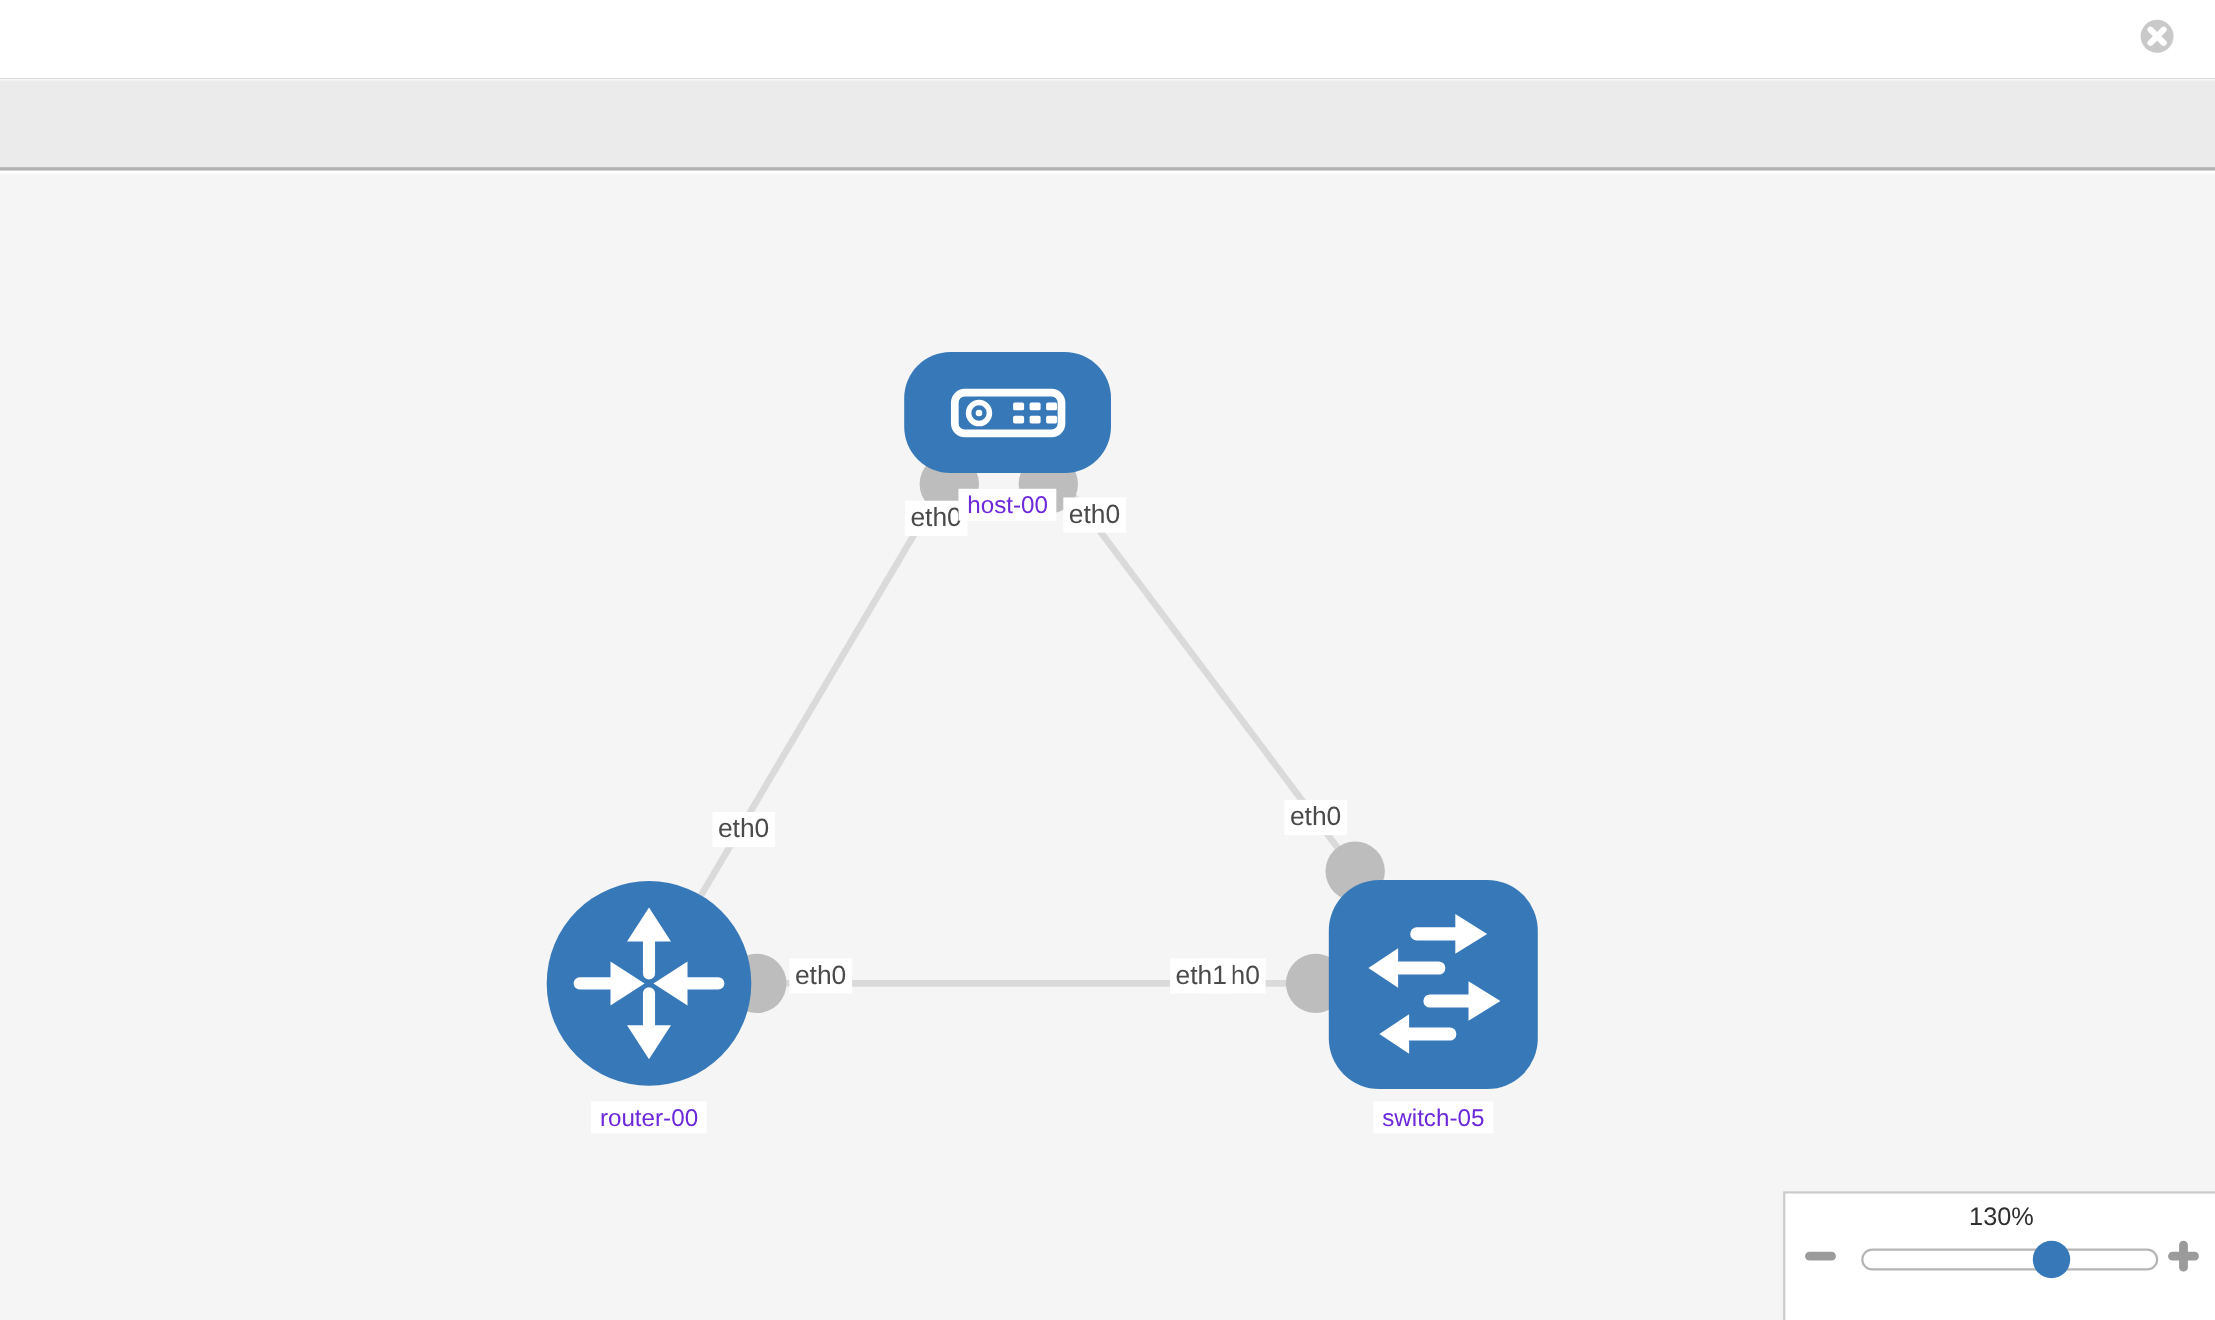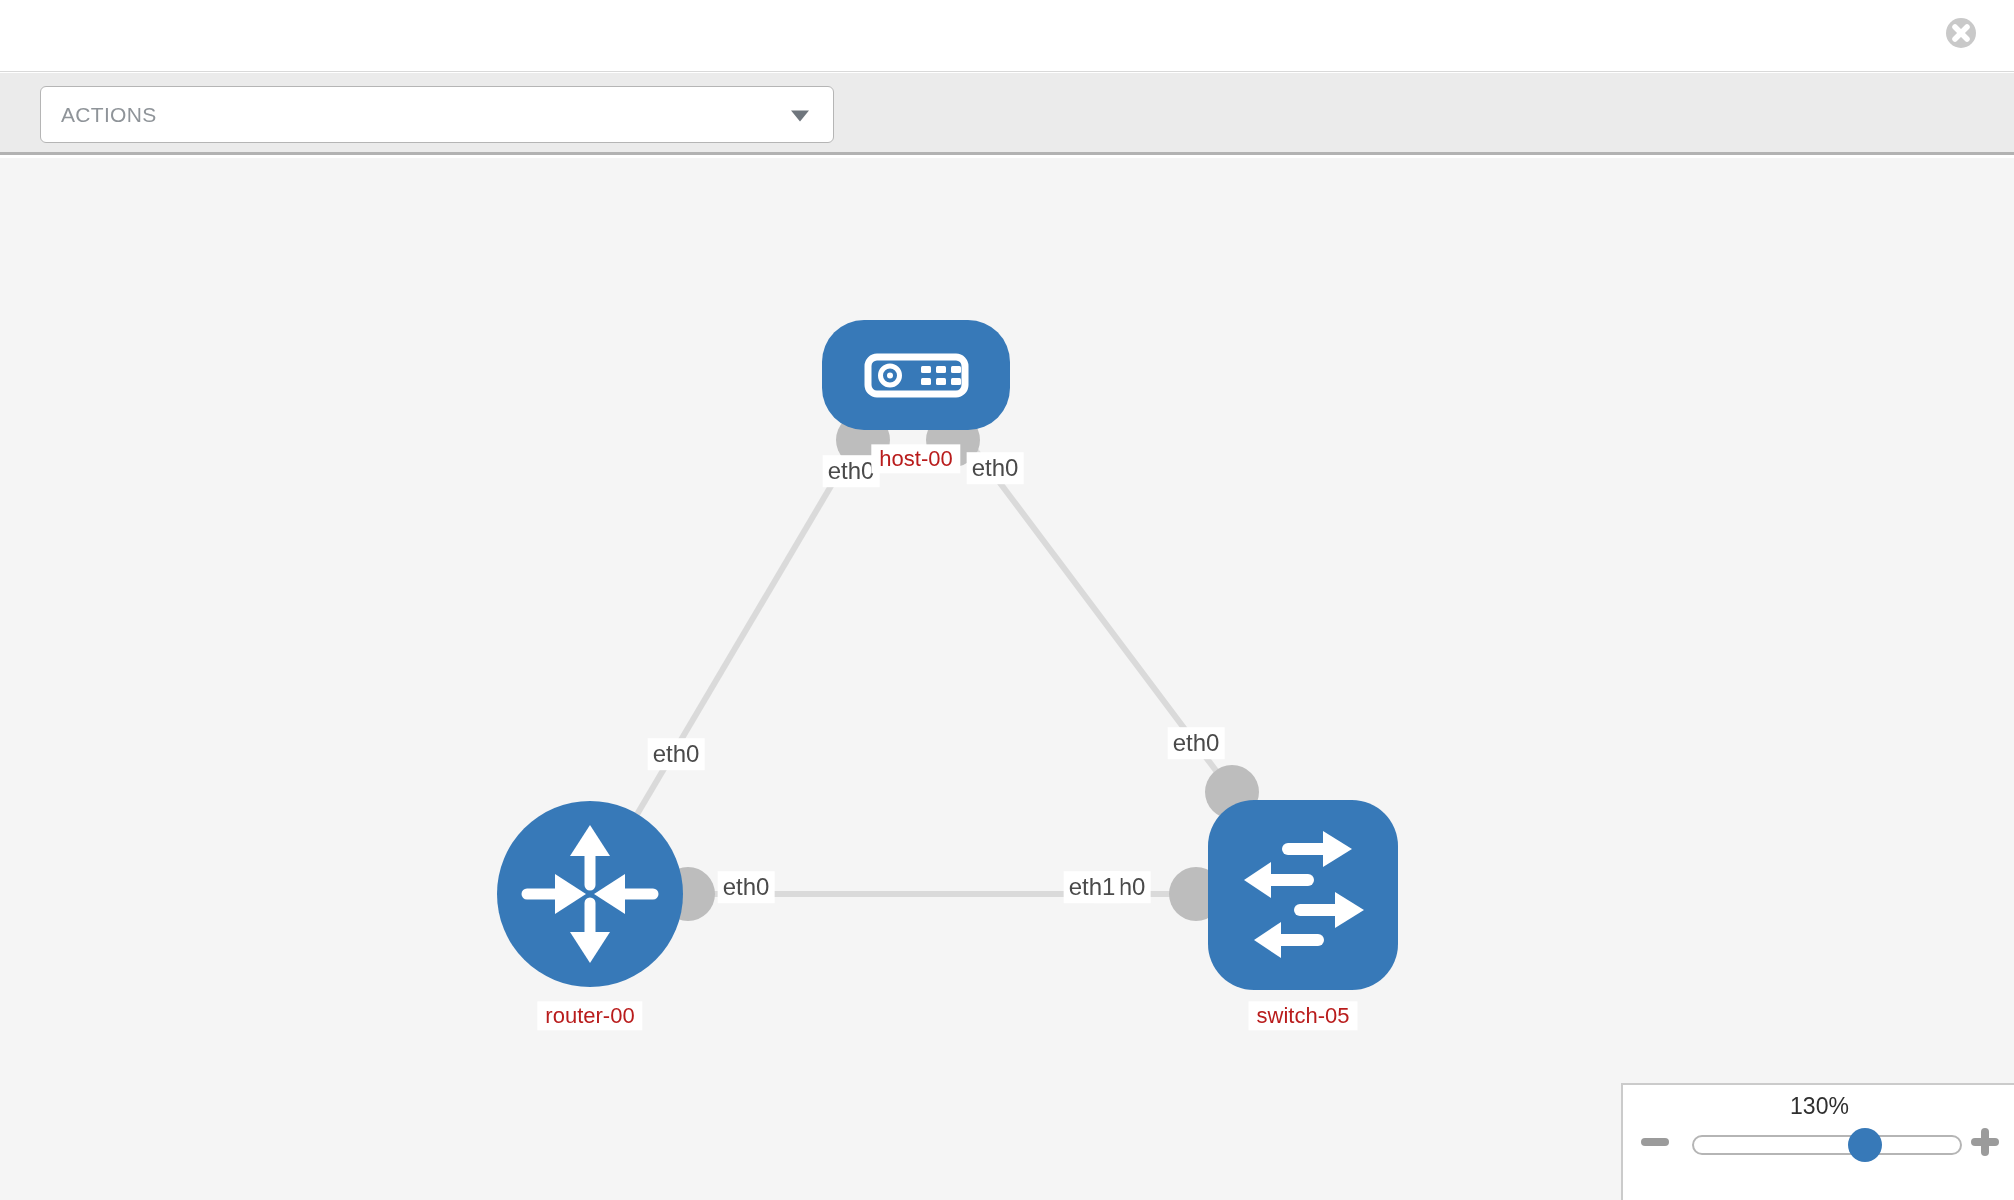--- a/index.html
+++ b/index.html
@@ -61,21 +61,21 @@
     position: absolute; top: 158px; left: 0; width: 2014px; height: 1042px;
     background: #f5f5f5;
   }
   .diagram-svg { position: absolute; top: 0; left: 0; }
 
   .chip {
     position: absolute; transform: translate(-50%, -50%);
     background: #ffffff; color: #4a4a4a;
     font-size: 24px; line-height: 1.15; padding: 2px 5px; white-space: nowrap;
   }
-  .chip.node-label { font-size: 22px; padding: 2px 8px; color: #b91c1c; }
+  .chip.node-label { font-size: 22px; padding: 2px 8px; color: #6d28d9; }
 
   
   .zoom-panel {
     position: absolute; left: 1621px; top: 1083px; width: 400px; height: 130px;
     background: #ffffff; border: 2px solid #cbcbcb;
   }
   .zoom-level {
     position: absolute; top: 8px; left: 0; width: 393px; text-align: center;
     font-size: 23px; color: #2f2f2f;
   }
@@ -106,24 +106,20 @@
   <button class="close-btn">
     <svg width="32" height="32" viewBox="0 0 32 32">
       <circle cx="16" cy="16" r="15" fill="#c9c9c9"></circle>
       <line x1="10" y1="10" x2="22" y2="22" stroke="#ffffff" stroke-width="5.5" stroke-linecap="round"></line>
       <line x1="22" y1="10" x2="10" y2="22" stroke="#ffffff" stroke-width="5.5" stroke-linecap="round"></line>
     </svg>
   </button>
 </div>
 
 <div class="toolbar">
-  <div class="dropdown actions">
-    <span class="dd-label">ACTIONS</span>
-    <span class="dd-caret"></span>
-  </div>
   <button class="tool-btn wrench">
     <svg width="40" height="40" viewBox="0 0 40 40">
       <g transform="translate(3,3) scale(0.0190)" fill="#878e96">
         <path d="M448 1472q0-26-19-45t-45-19-45 19-19 45 19 45 45 19 45-19 19-45zm644-420l-682 682q-37 37-90 37-52 0-91-37l-106-108q-38-36-38-90 0-53 38-91l681-681q39 98 114.5 173.5t173.5 114.5zm634-435q0 39-23 106-47 134-164.5 217.5t-258.5 83.5q-185 0-316.5-131.5t-131.5-316.5 131.5-316.5 316.5-131.5q58 0 121.5 16.5t107.5 46.5q16 11 16 28t-16 28l-293 169v224l193 107q5-3 79-48.5t135.5-81 70.5-35.5q15 0 23.5 10t8.5 25z"></path>
       </g>
     </svg>
   </button>
   <button class="tool-btn key">
     <svg width="40" height="40" viewBox="0 0 40 40">
       <g transform="translate(20,19) rotate(45) translate(-15,0)" stroke="#878e96" fill="none">

